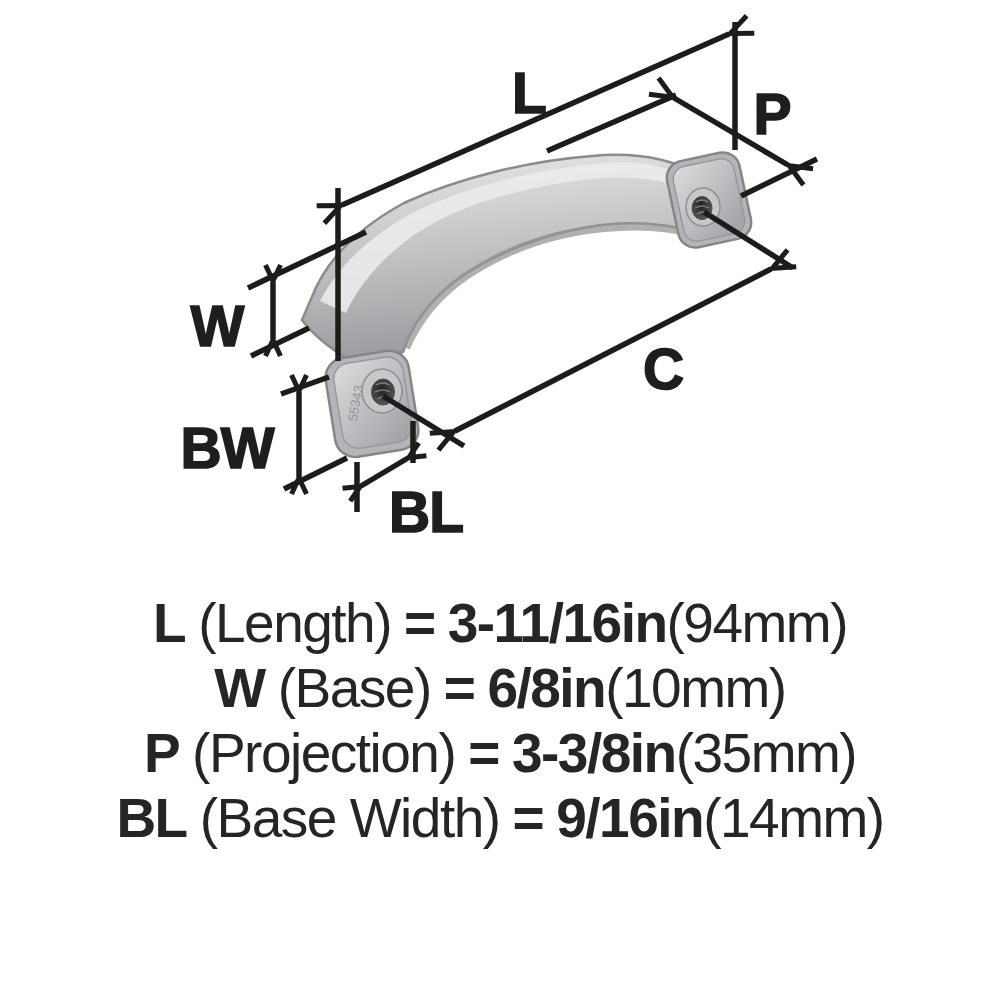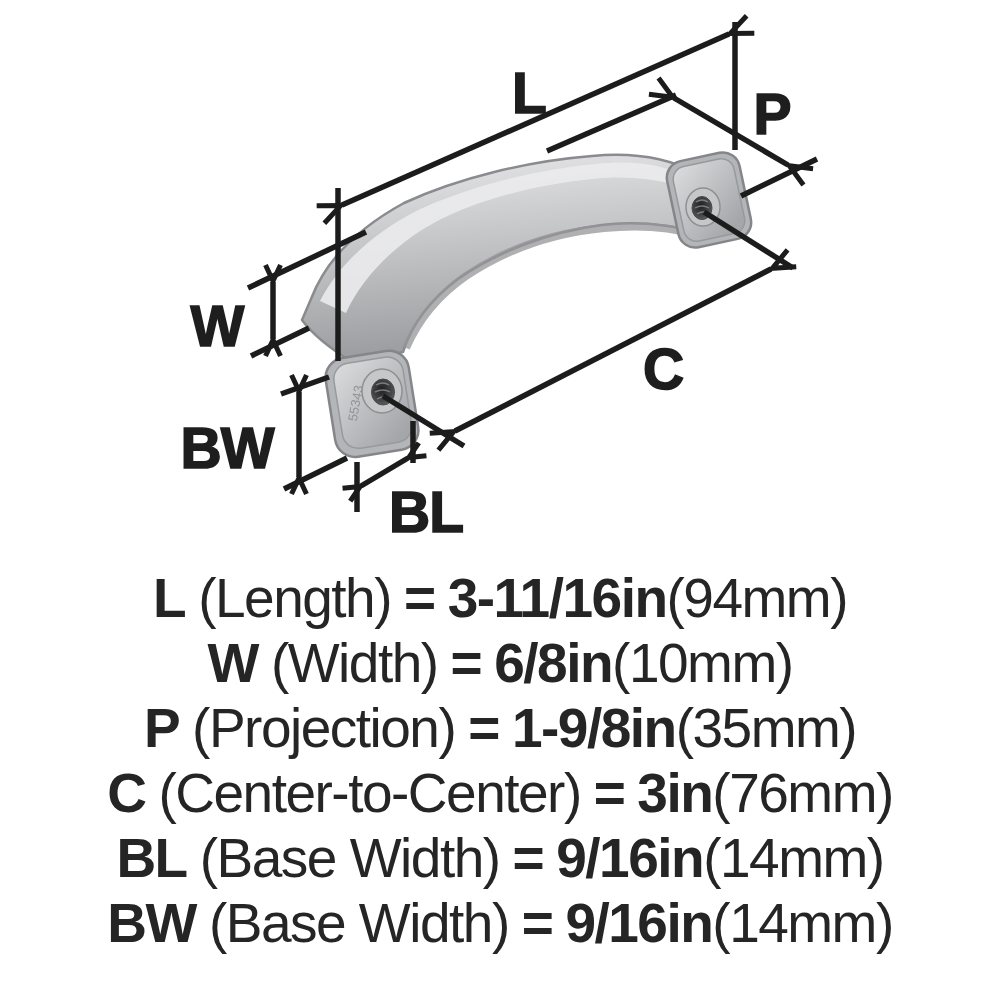--- a/index.html
+++ b/index.html
@@ -13,21 +13,21 @@
     font-size:57px;font-weight:bold;color:#1e1e1e;letter-spacing:-1px;
     -webkit-text-stroke:1.6px #1e1e1e;white-space:nowrap;line-height:1;
   }
   .lbl-L {left:529px;top:93px;}
   .lbl-P {left:772px;top:114px;}
   .lbl-W {left:217px;top:326px;}
   .lbl-C {left:663px;top:369px;}
   .lbl-BW{left:227px;top:448px;}
   .lbl-BL{left:426px;top:512px;}
   .specs{
-    position:absolute;left:0;right:0;top:566px;text-align:center;color:#252525;
+    position:absolute;left:0;right:0;top:591px;text-align:center;color:#252525;
     font-size:55px;line-height:65px;letter-spacing:-1.5px;white-space:nowrap;
   }
   .spec-row{height:65px;}
   .sp-code,.sp-eq,.sp-value{font-weight:bold;}
   .sp-desc,.sp-metric{font-weight:normal;}
   .sp-code{margin-right:13px;}
   .sp-desc{margin-right:13px;}
   .sp-eq{margin-right:13px;}
 </style>
 </head>
@@ -154,33 +154,27 @@
   <div class="dim-label lbl-BW">BW</div>
   <div class="dim-label lbl-BL">BL</div>
 
   <div class="specs">
 
     <div class="spec-row">
       <span class="sp-code">L</span><span class="sp-desc">(Length)</span><span class="sp-eq">=</span><span class="sp-value">3-11/16in</span><span class="sp-metric">(94mm)</span>
     </div>
 
     <div class="spec-row">
-      <span class="sp-code">W</span><span class="sp-desc">(Width)</span><span class="sp-eq">=</span><span class="sp-value">6/8in</span><span class="sp-metric">(10mm)</span>
+      <span class="sp-code">W</span><span class="sp-desc">(Base)</span><span class="sp-eq">=</span><span class="sp-value">6/8in</span><span class="sp-metric">(10mm)</span>
     </div>
 
     <div class="spec-row">
-      <span class="sp-code">P</span><span class="sp-desc">(Projection)</span><span class="sp-eq">=</span><span class="sp-value">1-9/8in</span><span class="sp-metric">(35mm)</span>
+      <span class="sp-code">P</span><span class="sp-desc">(Projection)</span><span class="sp-eq">=</span><span class="sp-value">3-3/8in</span><span class="sp-metric">(35mm)</span>
     </div>
 
-    <div class="spec-row">
-      <span class="sp-code">C</span><span class="sp-desc">(Center-to-Center)</span><span class="sp-eq">=</span><span class="sp-value">3in</span><span class="sp-metric">(76mm)</span>
-    </div>
 
     <div class="spec-row">
       <span class="sp-code">BL</span><span class="sp-desc">(Base Width)</span><span class="sp-eq">=</span><span class="sp-value">9/16in</span><span class="sp-metric">(14mm)</span>
     </div>
 
-    <div class="spec-row">
-      <span class="sp-code">BW</span><span class="sp-desc">(Base Width)</span><span class="sp-eq">=</span><span class="sp-value">9/16in</span><span class="sp-metric">(14mm)</span>
-    </div>
 
   </div>
 </div>
 
 </body></html>

